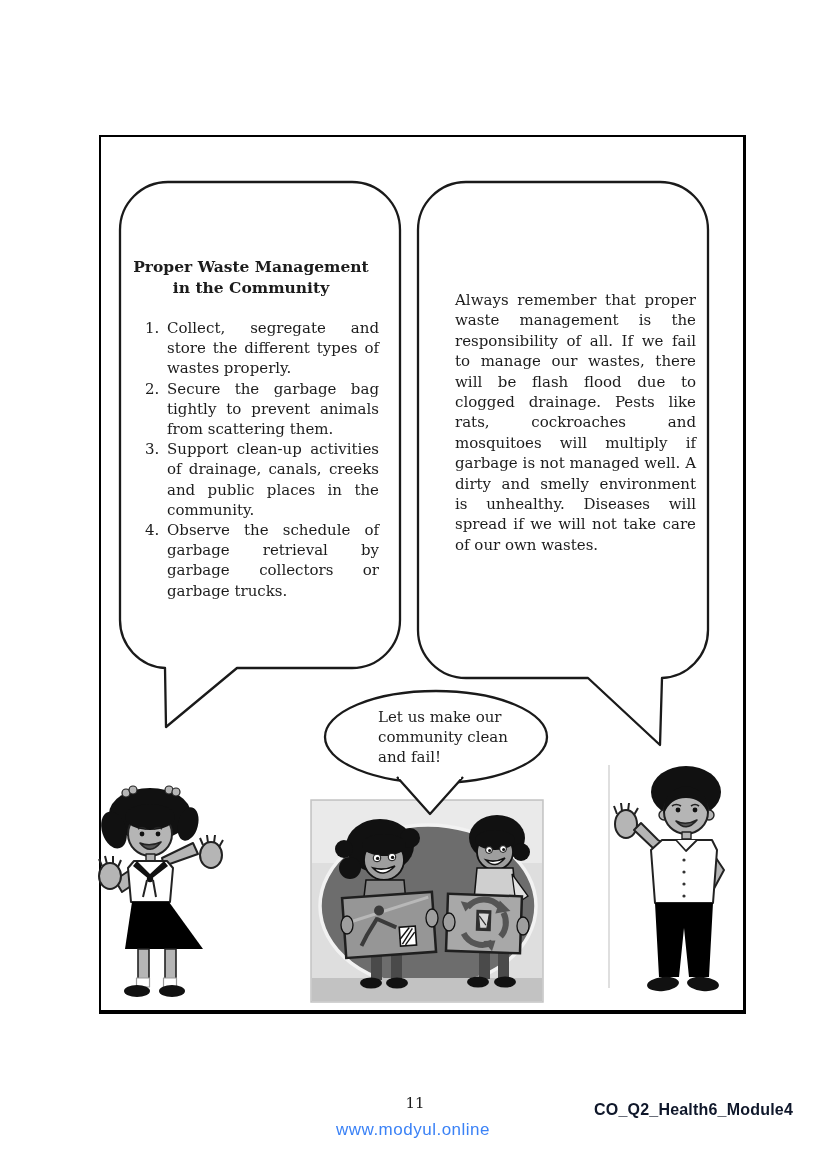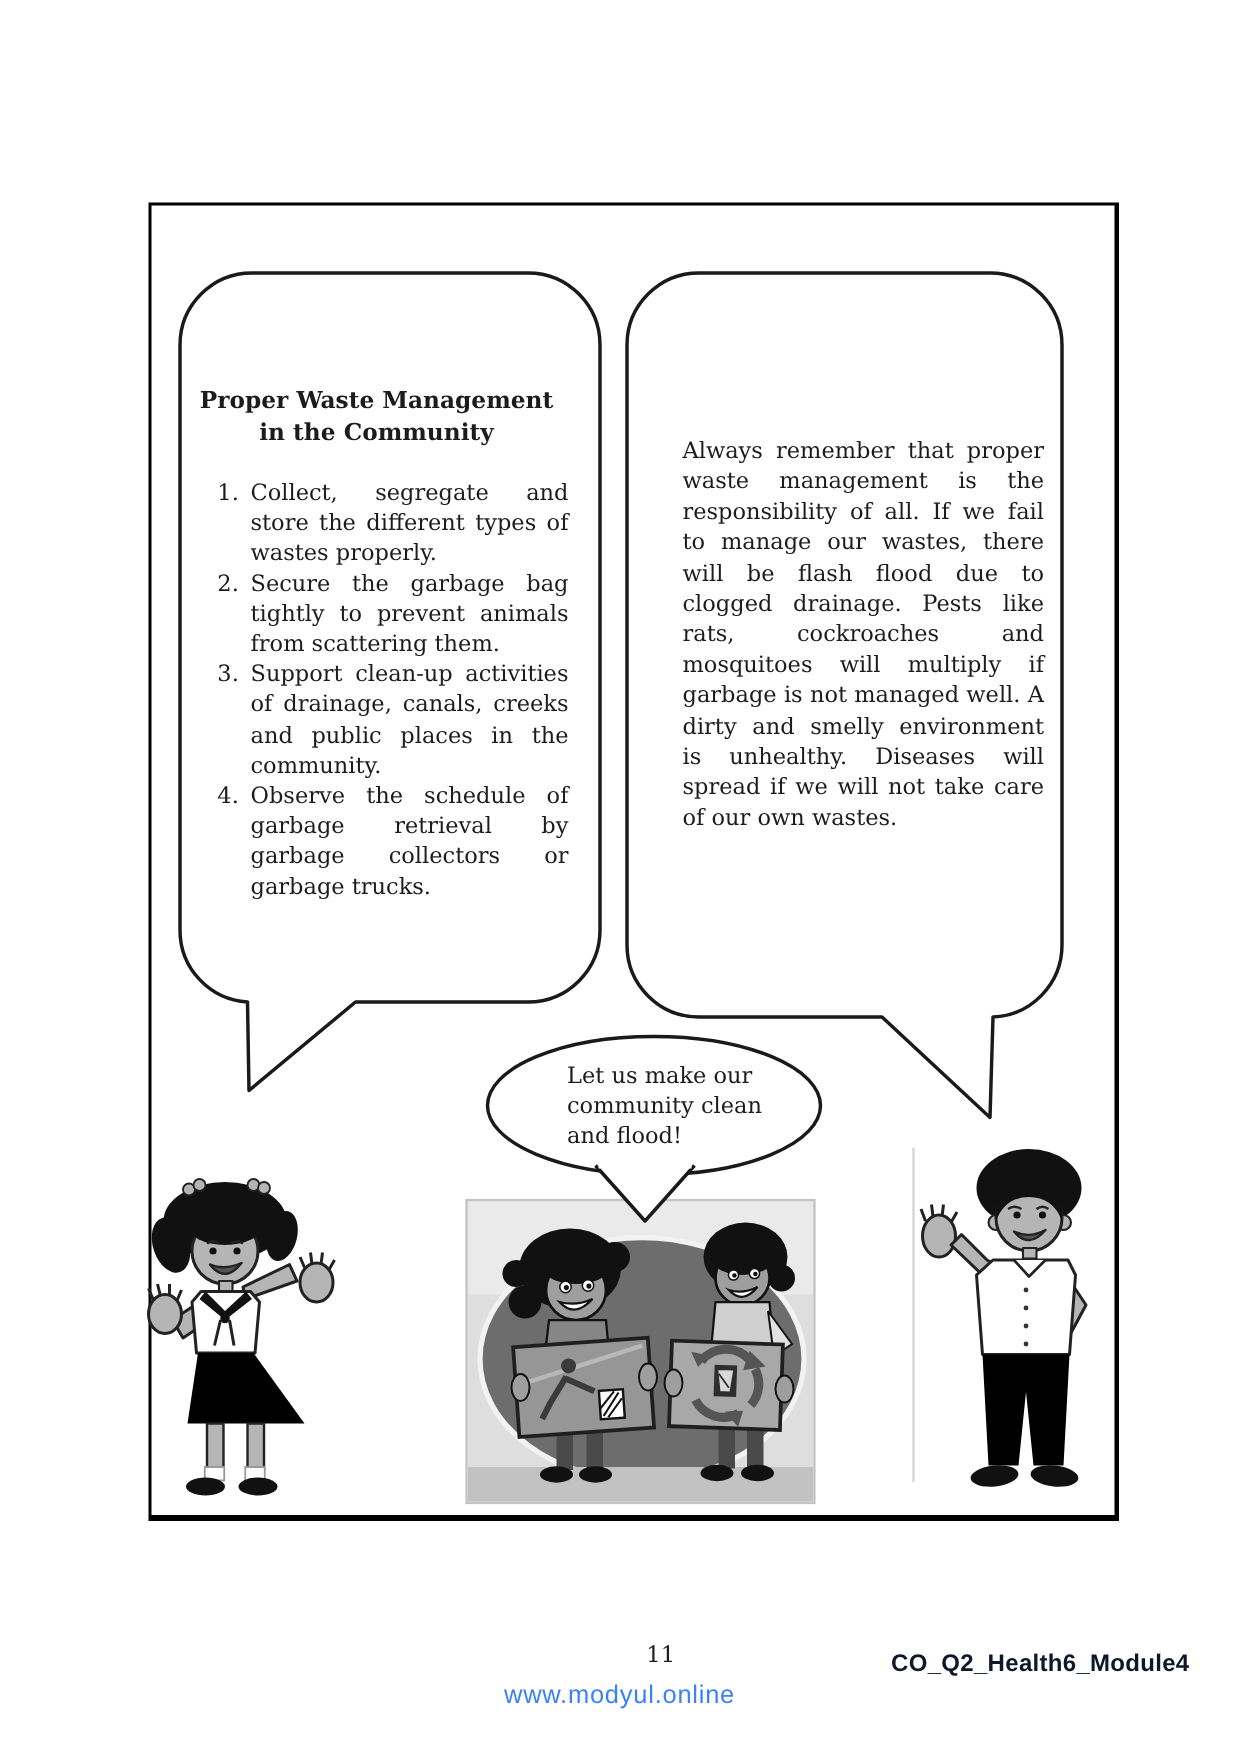--- a/index.html
+++ b/index.html
@@ -44,21 +44,21 @@
   #center-bubble-text {
     left: 378px; top: 707px; width: 150px;
     font-size: 15px; line-height: 20px;
     text-align: left;
   }
   #center-bubble-text span { display: block; }
 
   
   #page-number {
     left: 380px; top: 1094px; width: 70px;
-    text-align: right; font-size: 15px;
+    text-align: center; font-size: 15px;
   }
   #watermark {
     left: 336px; top: 1120px; width: 200px;
     font-family: "Liberation Sans", sans-serif;
     font-size: 17px; color: #3b82f6; letter-spacing: 0.5px;
   }
   #module-code {
     left: 540px; top: 1101px; width: 253px;
     text-align: right; font-family: "Liberation Sans", sans-serif;
     font-weight: bold; font-size: 16px; color: #0f172a;
@@ -241,18 +241,18 @@
     <li>Support clean-up activities of drainage, canals, creeks and public places in the community.</li>
     <li>Observe the schedule of garbage retrieval by garbage collectors or garbage trucks.</li>
   </ol>
 </div>
 
 <div class="abs" id="right-bubble-text">Always remember that proper waste management is the responsibility of all.  If we fail to manage our wastes, there will be flash flood due to clogged drainage.  Pests like rats, cockroaches and mosquitoes will multiply if garbage is not managed well.  A dirty and smelly environment is unhealthy.  Diseases will spread if we will not take care of our own wastes.</div>
 
 <div class="abs" id="center-bubble-text">
   <span>Let us make our</span>
   <span>community clean</span>
-  <span>and flood!</span>
+  <span>and fail!</span>
 </div>
 
 <div class="abs" id="page-number">11</div>
 <div class="abs" id="watermark">www.modyul.online</div>
 <div class="abs" id="module-code">CO_Q2_Health6_Module4</div>
 
 </body></html>

